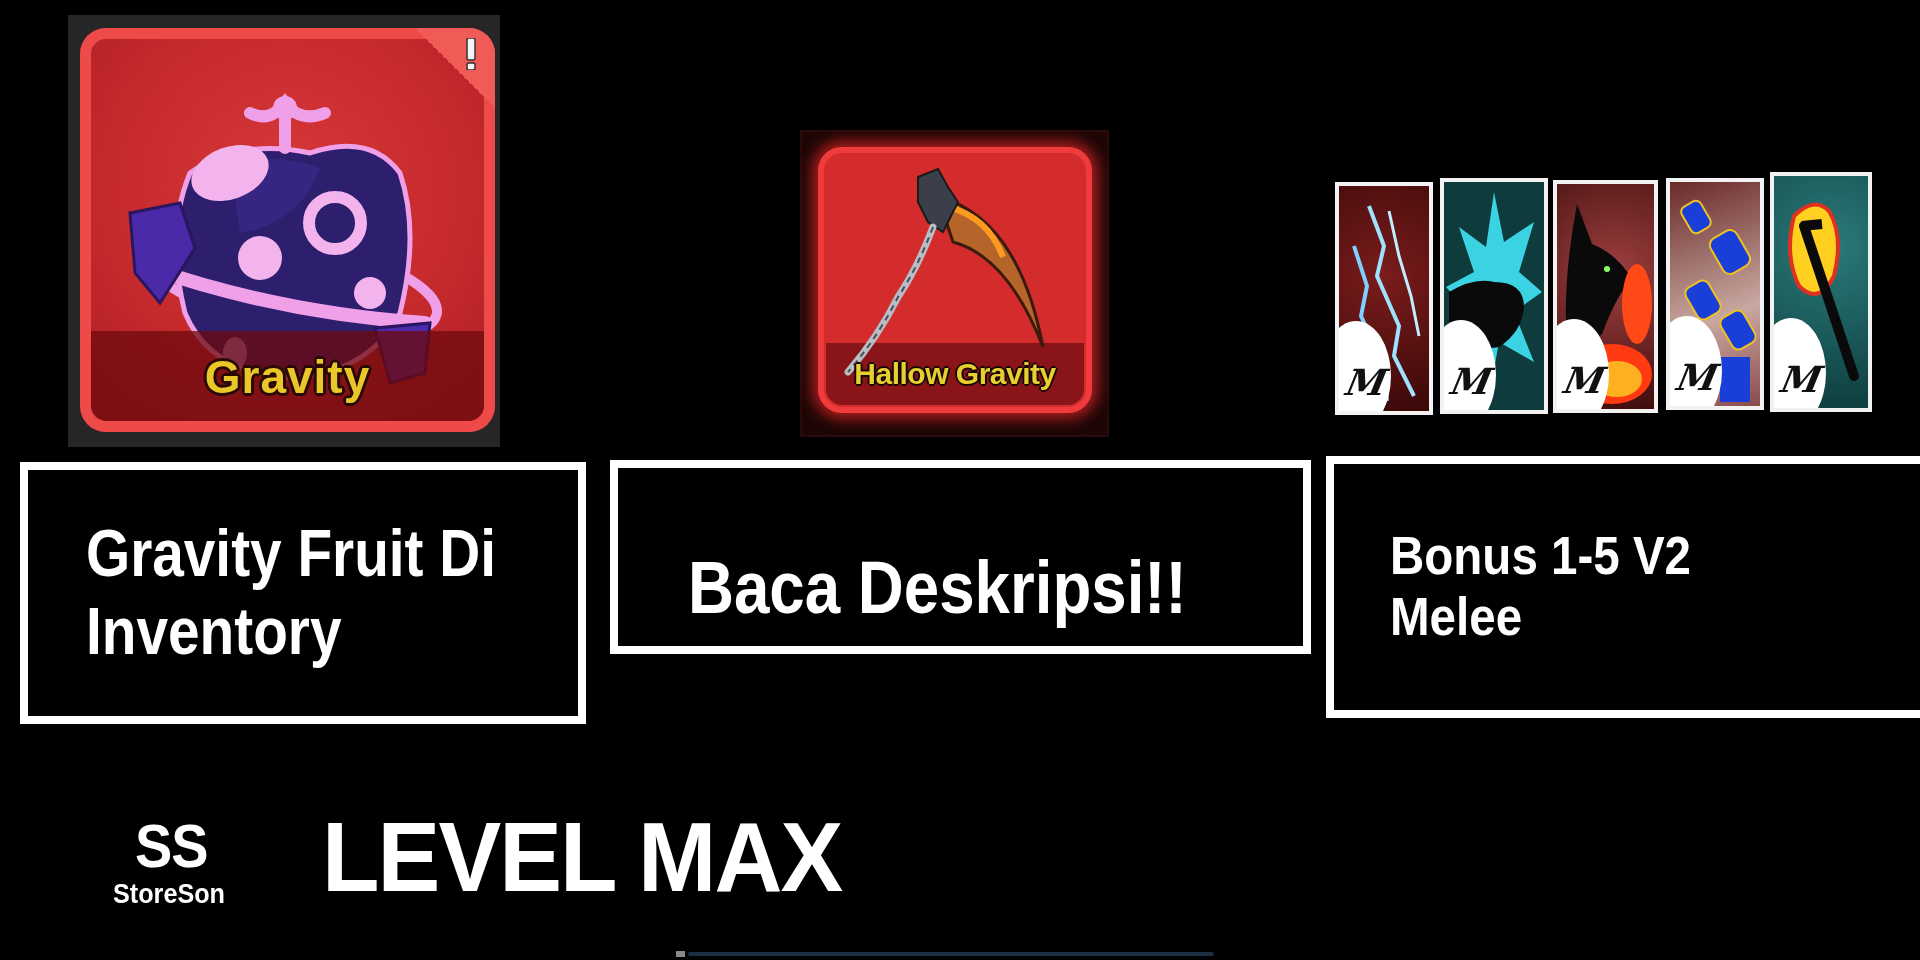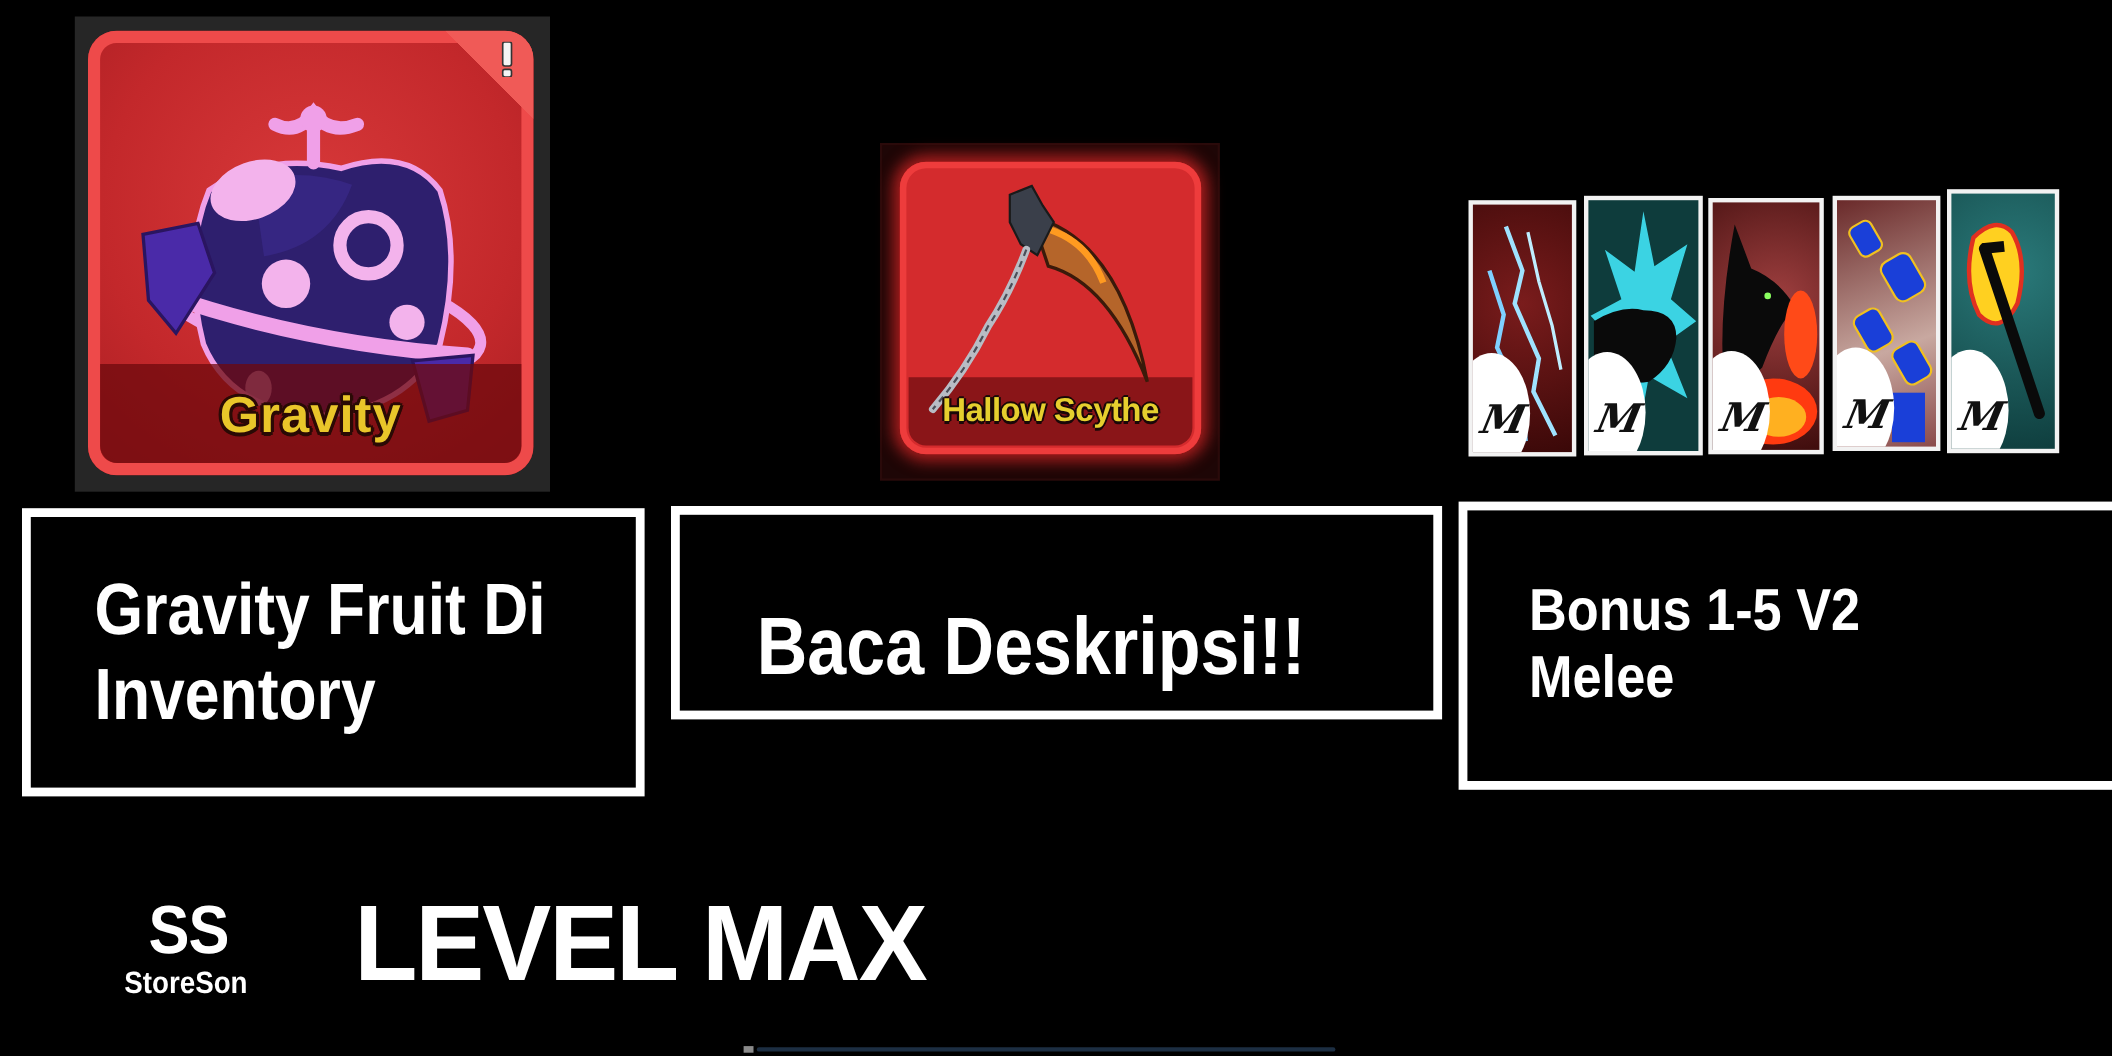--- a/index.html
+++ b/index.html
@@ -1,21 +1,21 @@
 <!DOCTYPE html>
 <html><head>
 <meta charset="utf-8">
 <style>
   html, body { margin:0; padding:0; background:#000; }
   body { width:1920px; height:960px; position:relative; overflow:hidden; font-family:"Liberation Sans", sans-serif; color:#fff; }
   .abs { position:absolute; }
 
   
   .grav-frame { left:68px; top:15px; width:432px; height:432px; background:#262626; }
-  .grav-card { left:80px; top:28px; width:405px; height:404px; border-radius:26px; background:radial-gradient(circle at 50% 40%, #d8393a 0%, #c3282b 60%, #a81e22 100%); box-shadow: inset 0 0 0 11px #ee4a4a; overflow:hidden; }
+  .grav-card { left:80px; top:28px; width:405px; height:404px; border-radius:26px; background:radial-gradient(circle at 50% 40%, #d8393a 0%, #c3282b 60%, #a81e22 100%); box-shadow: inset 0 0 0 11px #ee4a4a; overflow:hidden;padding-left:10px; }
   .grav-corner { right:0; top:0; width:80px; height:80px; background:linear-gradient(225deg, #f05a57 0%, #f05a57 50%, transparent 50%); }
   .grav-excl { right:18px; top:10px; width:12px; height:32px; }
   .grav-band { left:11px; right:11px; bottom:11px; height:90px; background:rgba(110,10,14,0.75); border-radius:0 0 16px 16px; }
   .grav-label { left:0; right:0; bottom:28px; text-align:center; font-weight:bold; font-size:46px; color:#e9c62a; letter-spacing:1px;
      text-shadow: -3px 0 #2a0a05, 3px 0 #2a0a05, 0 -3px #2a0a05, 0 3px #2a0a05, -2px -2px #2a0a05, 2px 2px #2a0a05, -2px 2px #2a0a05, 2px -2px #2a0a05; }
   .grav-fruit { left:40px; top:55px; width:330px; height:330px; }
 
   
   .scy-frame { left:802px; top:132px; width:305px; height:303px; background:#1e0606; box-shadow: 0 0 0 2px #2a0a0a; }
   .scy-card { left:818px; top:147px; width:274px; height:266px; border-radius:24px; background:#d42b2d; box-shadow: 0 0 14px 6px rgba(230,40,40,0.7), inset 0 0 0 6px #ee3c3c; overflow:hidden; }
@@ -83,21 +83,21 @@
   <svg class="abs scy-art" viewBox="0 0 274 266">
 
     <path d="M120 50 Q200 70 225 200 Q190 110 135 95 Z" fill="#b5652a" stroke="#3a1a0a" stroke-width="3"></path>
     <path d="M130 60 Q170 70 185 110" fill="none" stroke="#ff9a20" stroke-width="6"></path>
 
     <path d="M100 30 L120 22 L130 40 L140 55 L125 85 L110 75 L100 55 Z" fill="#3a3f4a" stroke="#1a1a1a" stroke-width="2"></path>
 
     <path d="M115 80 Q100 120 80 150 Q60 190 30 225" fill="none" stroke="#b8bcc4" stroke-width="7" stroke-linecap="round"></path>
     <path d="M115 80 Q100 120 80 150 Q60 190 30 225" fill="none" stroke="#4a4e58" stroke-width="2" stroke-dasharray="6 5"></path>
   </svg>
-  <div class="abs scy-label">Hallow Scythe</div>
+  <div class="abs scy-label">Hallow Gravity</div>
 </div>
 
 <div class="abs melee" style="left:1335px;top:182px;width:98px;height:233px;">
   <div class="inner" style="background:radial-gradient(circle at 50% 40%, #7a1c1c, #3a0808);">
     <svg style="position:absolute;left:0;top:0;width:100%;height:100%;" viewBox="0 0 90 225">
       <path d="M30 20 L45 60 L38 90 L60 140 L55 170 L75 210" fill="none" stroke="#9fe2ff" stroke-width="4"></path>
       <path d="M15 60 L28 100 L22 130 L45 180 L48 215" fill="none" stroke="#7fd0ff" stroke-width="4"></path>
       <path d="M50 25 L60 70 L72 110 L80 150" fill="none" stroke="#bfeeff" stroke-width="3"></path>
     </svg>
     <div class="m-mark"></div>

